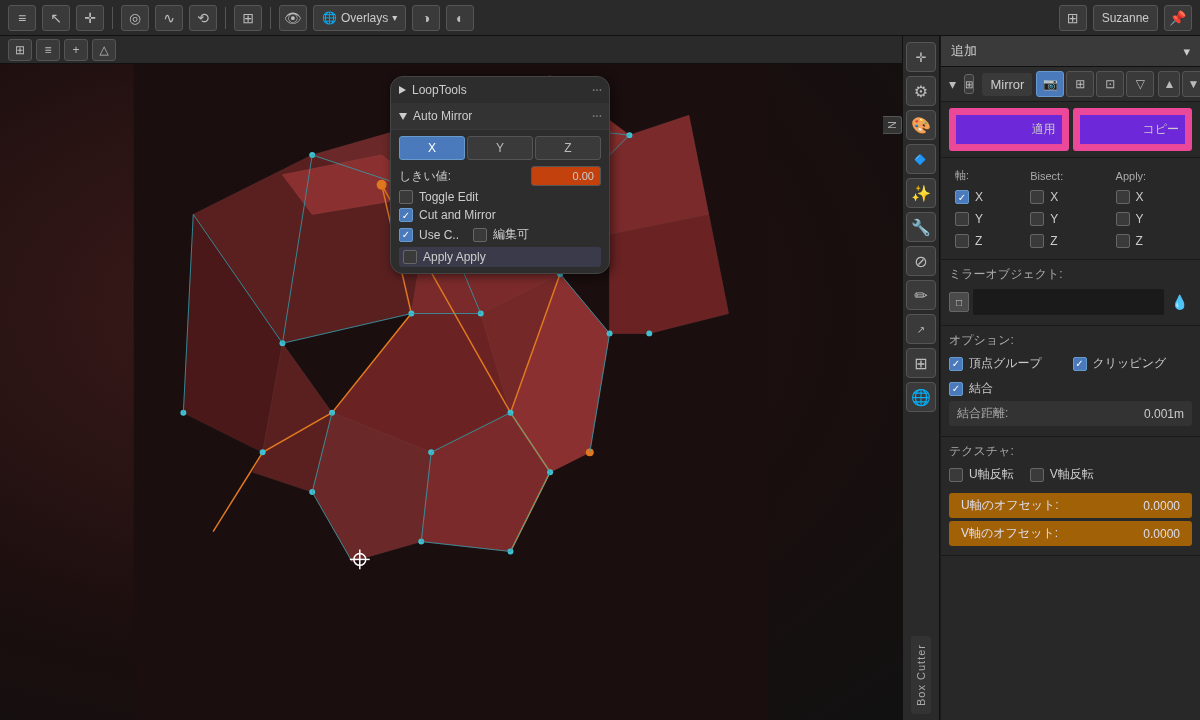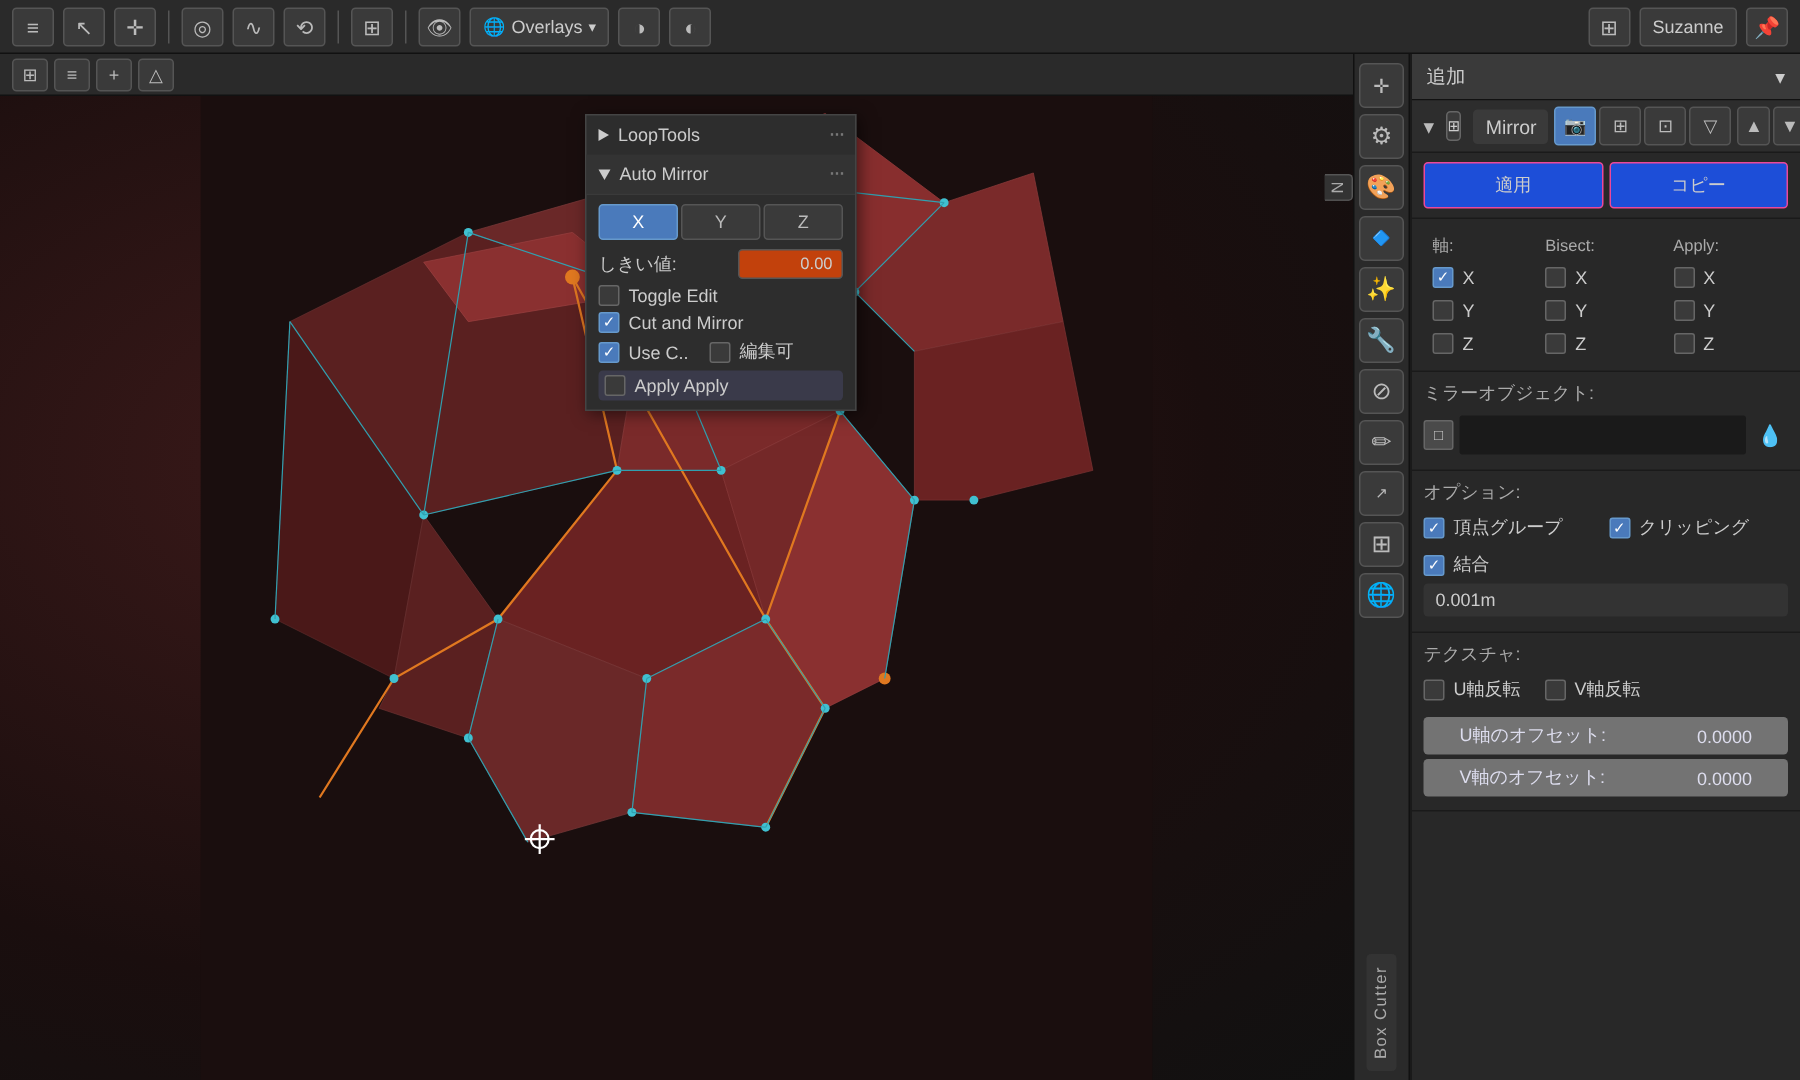--- a/index.html
+++ b/index.html
@@ -80,24 +80,24 @@
       inset: 0;
       width: 100%;
       height: 100%;
     }
 
     
     .popup-panel {
       position: absolute;
       top: 40px;
       left: 390px;
-      width: 181px;
+      width: 220px;
       background: #2d2d2d;
       border: 1px solid #444;
-      border-radius: 0;
+      border-radius: 13px;
       box-shadow: 2px 2px 10px rgba(0,0,0,0.5);
       z-index: 100;
     }
     .popup-section-header {
       display: flex;
       align-items: center;
       padding: 4px 8px;
       cursor: pointer;
       gap: 6px;
       font-size: 12px;
@@ -280,25 +280,25 @@
 
     
     .action-row {
       display: flex;
       gap: 4px;
       padding: 6px 8px;
       border-bottom: 1px solid #1a1a1a;
     }
     .action-btn {
       flex: 1;
-      background: #1d4ed8;
-      border: 1px solid #ec4899;
+      background: #6d28d9;
+      border: 7px solid #ec4899;
       border-radius: 3px;
       padding: 6px;
-      text-align: center;
+      text-align: right;
       cursor: pointer;
       color: #ccc;
       font-size: 12px;
     }
 
     
     .prop-section {
       padding: 6px 8px;
       border-bottom: 1px solid #1a1a1a;
     }
@@ -378,23 +378,23 @@
     .texture-flip-row {
       display: flex;
       gap: 16px;
       margin-bottom: 6px;
     }
 
     
     .offset-row {
       display: flex;
       align-items: center;
-      background: #737373;
-      border-radius: 3px;
-      padding: 4px 24px;
+      background: #a16207;
+      border-radius: 3px;
+      padding: 4px 12px;
       margin-bottom: 3px;
     }
     .offset-label { flex: 1; color: #dde; font-size: 12px; }
     .offset-value { color: #dde; font-size: 12px; }
 
     
     .tool-shelf {
       width: 38px;
       background: #2a2a2a;
       border-left: 1px solid #111;
@@ -806,20 +806,21 @@
         <div class="checkbox-row">
           <div class="cb-box checked"></div>
           <span class="cb-label">クリッピング</span>
         </div>
       </div>
       <div class="checkbox-row">
         <div class="cb-box checked"></div>
         <span class="cb-label">結合</span>
       </div>
       <div class="distance-row">
+        <span class="distance-label">結合距離:</span>
         <span class="distance-value">0.001m</span>
       </div>
     </div>
 
     <div class="prop-section">
       <div class="prop-section-title">テクスチャ:</div>
       <div class="texture-flip-row">
         <div class="checkbox-row">
           <div class="cb-box"></div>
           <span class="cb-label">U軸反転</span>

